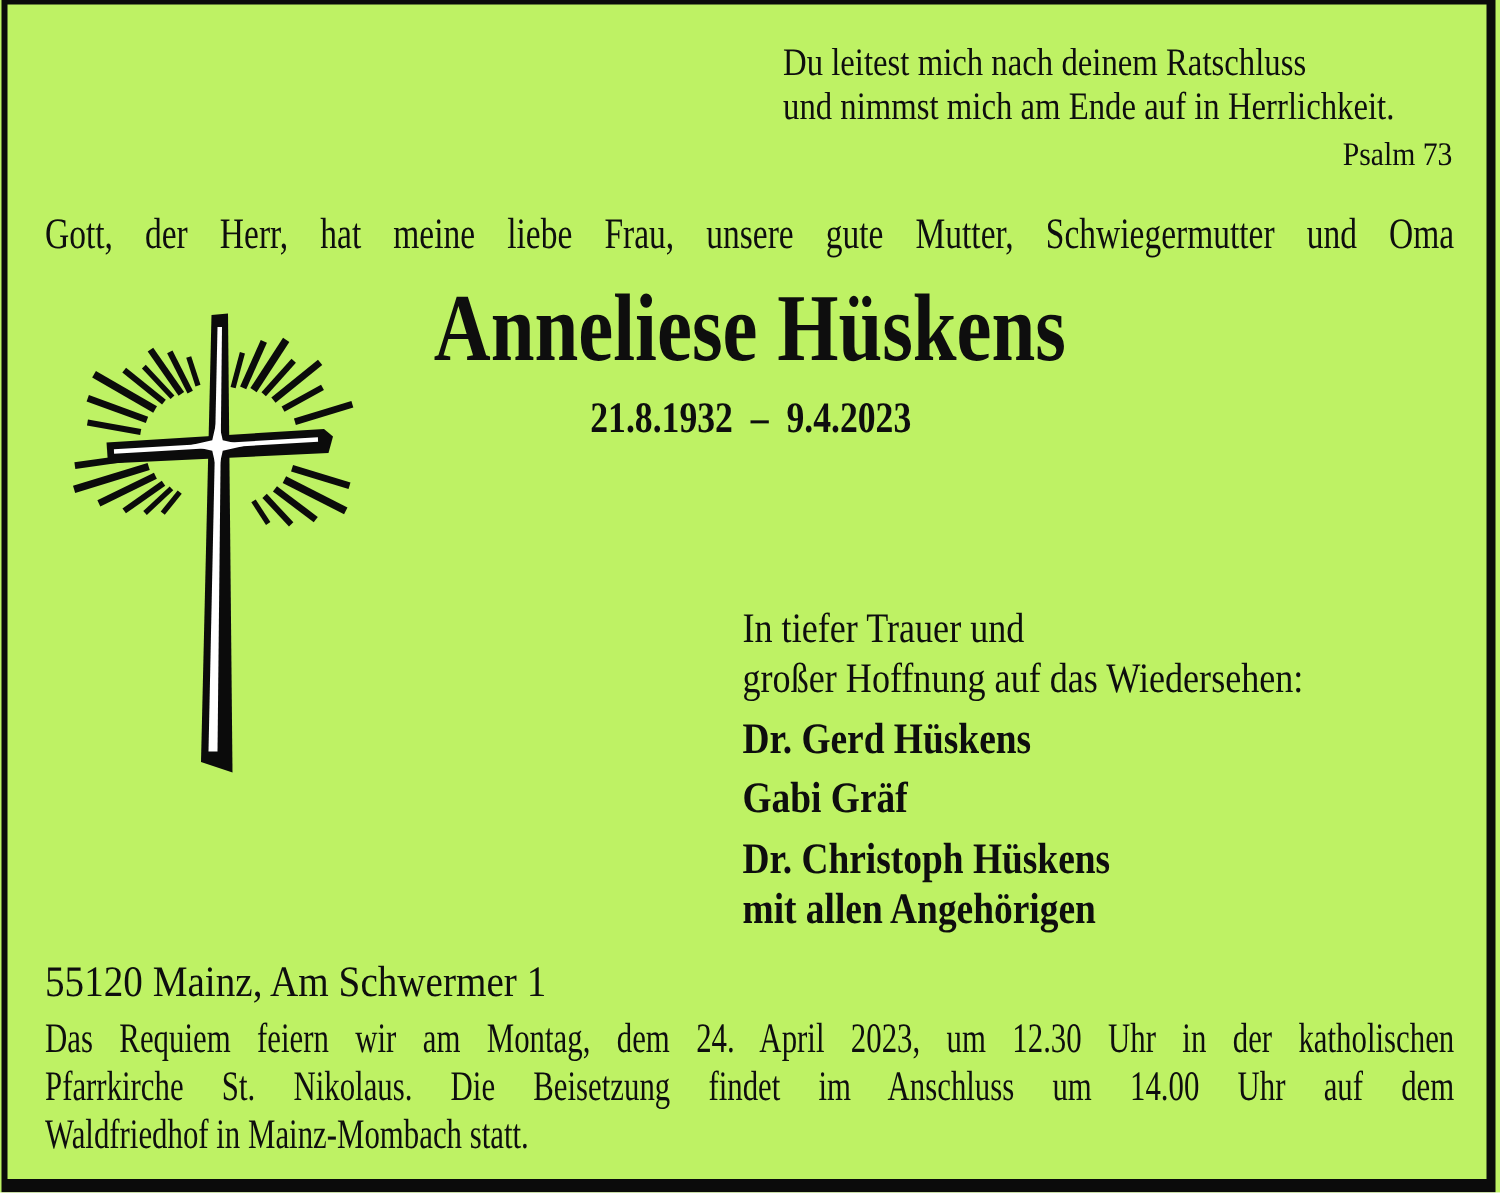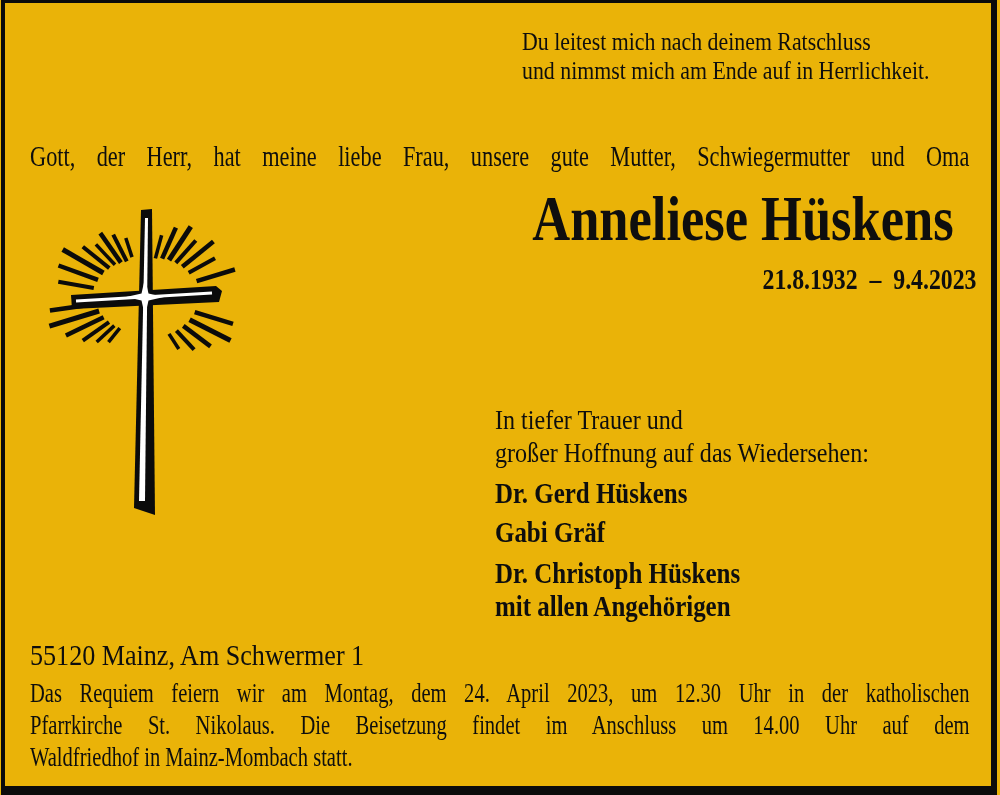--- a/index.html
+++ b/index.html
@@ -1,17 +1,17 @@
 <!DOCTYPE html>
 <html><head>
 <meta charset="utf-8">
 <style>
   html,body{margin:0;padding:0;background:#ffffff;}
   .page{
-    position:relative;width:1000px;height:795px;background:#eab308;overflow:hidden;
+    position:relative;width:1000px;height:795px;background:#bef264;overflow:hidden;
     font-family:"Liberation Serif","DejaVu Serif",serif;color:#0e0e0e;
   }
   .frame{
     position:absolute;left:1px;top:0;right:3px;bottom:0;pointer-events:none;
     border-top:3px solid #0b0b0b;border-left:4px solid #0b0b0b;
     border-right:6px solid #0b0b0b;border-bottom:9px solid #0b0b0b;
   }
   .abs{position:absolute;}
   .pre{white-space:pre;}
   
@@ -20,21 +20,21 @@
   .psalm-source .sx{display:inline-block;transform:scaleX(.9);transform-origin:100% 50%;}
   
   .intro{
     left:30px;top:139px;width:1220px;font-size:29px;line-height:34px;
     text-align:justify;text-align-last:justify;text-justify:inter-word;
     transform:scaleX(.77);transform-origin:0 0;
   }
   
   .cross{left:45px;top:185px;}
   
-  .cwrap{left:0;width:1000px;text-align:right;}
+  .cwrap{left:0;width:1000px;text-align:center;}
   .name-line{top:187px;}
   .name-line .sx{display:inline-block;font-size:64px;font-weight:bold;line-height:1;transform:scaleX(.82);transform-origin:50% 0;}
   .dates-line{top:265px;}
   .dates-line .sx{display:inline-block;font-size:29px;font-weight:bold;line-height:1;transform:scaleX(.82);transform-origin:50% 0;}
   .epitaph-line{top:329px;width:994px;}
   .epitaph-line .sx{display:inline-block;font-size:30px;line-height:1;transform:scaleX(.84);transform-origin:50% 0;}
   
   .mourners{left:495px;top:403px;transform:scaleX(.86);transform-origin:0 0;}
   .mourners .ln{font-size:28px;line-height:33px;white-space:pre;}
   .mourners .nm{font-size:29px;font-weight:bold;line-height:33px;white-space:pre;}
@@ -52,20 +52,23 @@
 </head>
 <body>
 
 <div class="page">
 
   <div class="frame"></div>
 
   <div class="abs psalm">
     <div class="pre">Du leitest mich nach deinem Ratschluss</div>
     <div class="pre">und nimmst mich am Ende auf in Herrlichkeit.</div>
+  </div>
+  <div class="abs psalm-source">
+    <span class="sx">Psalm 73</span>
   </div>
 
   <div class="abs intro">Gott, der Herr, hat meine liebe Frau, unsere gute Mutter, Schwiegermutter und Oma</div>
 
   <svg class="abs cross" width="200" height="336" viewBox="0 0 200 336" xmlns="http://www.w3.org/2000/svg">
     <g stroke="#0b0b0b" stroke-linecap="butt" transform="translate(3,0)">
 
       <line x1="45.8" y1="103" x2="10.3" y2="96.7" stroke-width="4"></line>
       <line x1="50" y1="94.9" x2="10.5" y2="80.5" stroke-width="4.5"></line>
       <line x1="55.4" y1="88" x2="14.7" y2="64.5" stroke-width="5"></line>

